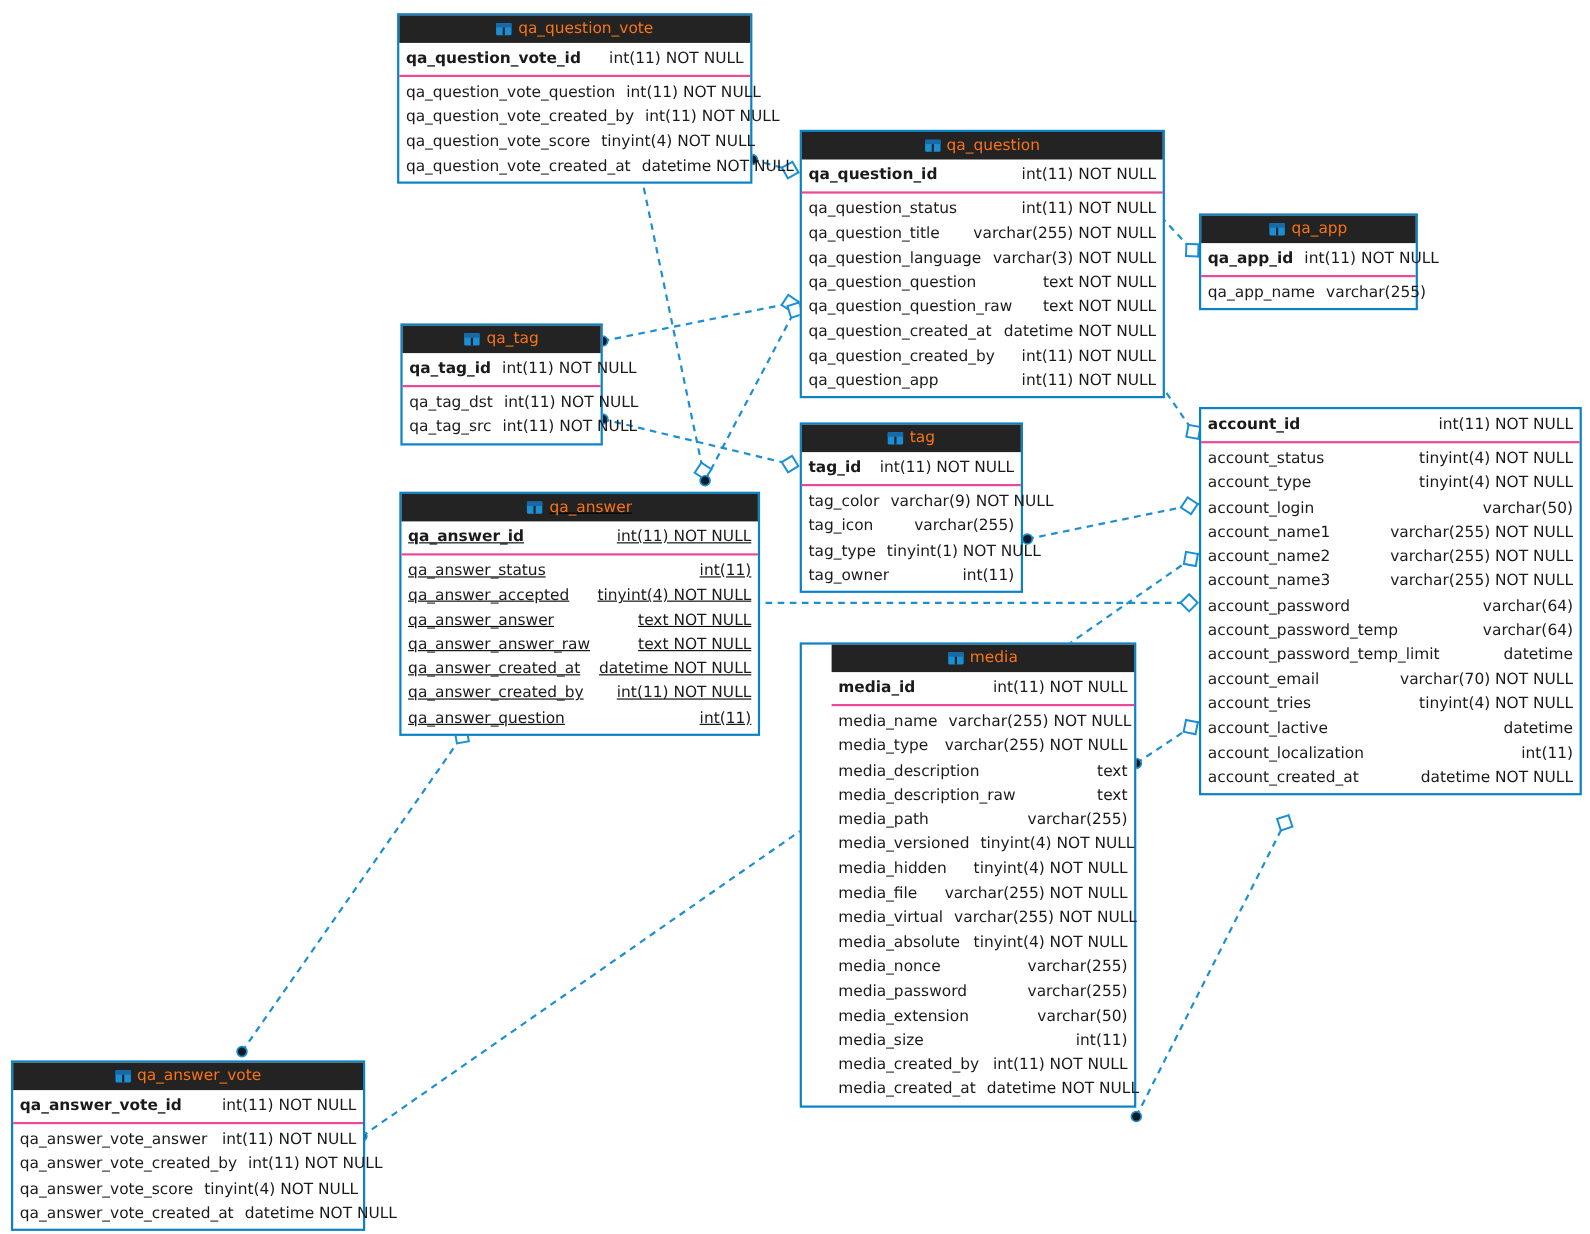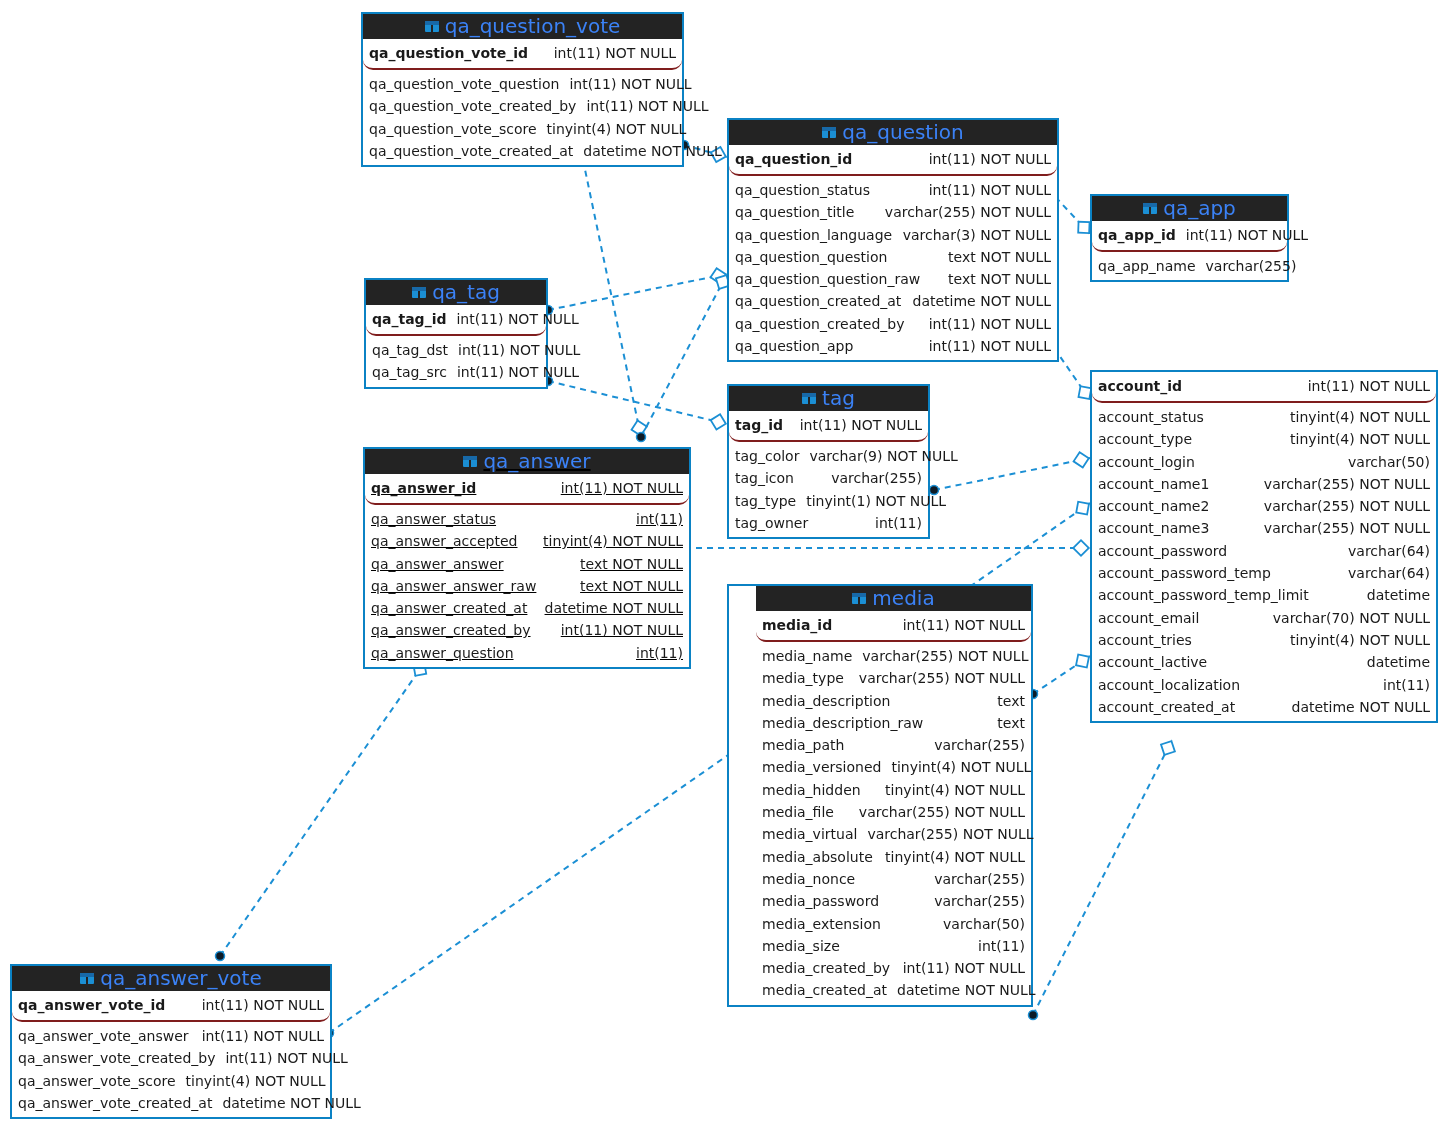--- a/index.html
+++ b/index.html
@@ -15,25 +15,25 @@
 
   .table{
     position:absolute;
     background:#ffffff;
     border:2px solid #0b82c4;
     box-sizing:border-box;
     box-shadow:0 0 0 0 rgba(0,0,0,0);
   }
   .thead{
     background:#232323;
-    color:#3b82f6;
+    color:#f97316;
     height:25px;
     line-height:25px;
     text-align:center;
-    font-size:20px;
+    font-size:14px;
     white-space:nowrap;
     display:flex;
     align-items:center;
     justify-content:center;
     gap:6px;
   }
   .ticon{
     width:14px;height:11px;
     display:inline-block;
     position:relative;
@@ -41,22 +41,21 @@
     background:#1b8fd4;
     border-radius:1px;
   }
   .ticon::before{
     content:"";position:absolute;left:0;top:0;width:14px;height:4px;background:#1769a8;
   }
   .ticon::after{
     content:"";position:absolute;left:6px;top:4px;width:2px;height:7px;background:#232323;
   }
   .pk-row{
-    border-bottom:2px solid #7f1d1d;
-    border-radius:10px;
+    border-bottom:2px solid #ec4899;
   }
   .row{
     height:22.3px;
     line-height:22.3px;
     display:flex;
     justify-content:space-between;
     align-items:center;
     font-size:14px;
     color:#1a1a1a;
     padding:0 6px;
@@ -200,21 +199,21 @@
           <span class="typ" style="font-weight: normal;">int(11) NOT NULL</span>
         </div>
       </div>
       <div class="body-pad">
         <div class="row">
           <span class="col">qa_app_name</span>
           <span class="typ">varchar(255)</span>
         </div>
       </div>
     </div>
-    <div class="table" style="left: 364px; top: 278px; width: 184px;">
+    <div class="table" style="left: 364px; top: 294px; width: 184px;">
       <div class="thead">
         <span class="ticon"></span>
         <span>qa_tag</span>
       </div>
       <div class="pk-row pk-pad">
         <div class="row pk">
           <span class="col">qa_tag_id</span>
           <span class="typ" style="font-weight: normal;">int(11) NOT NULL</span>
         </div>
       </div>

